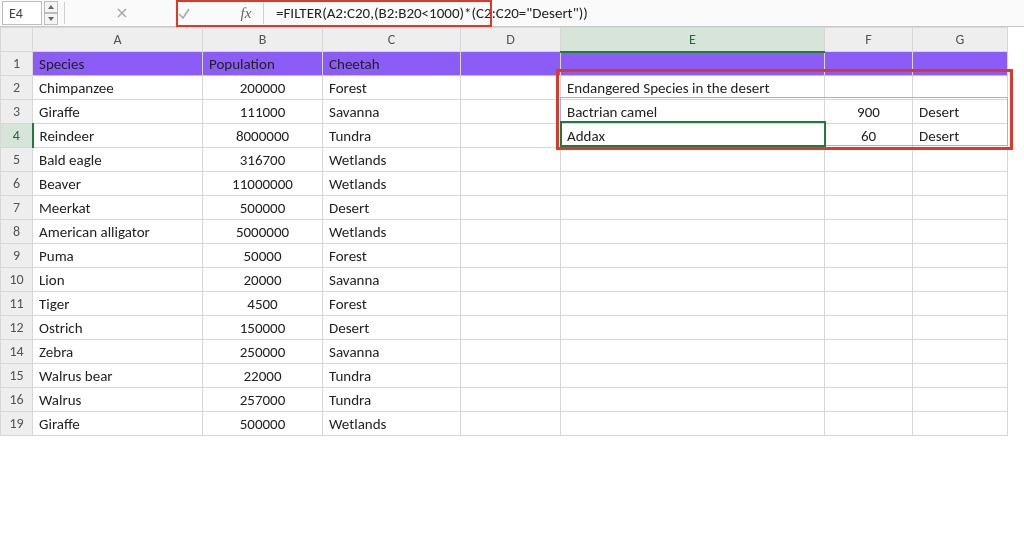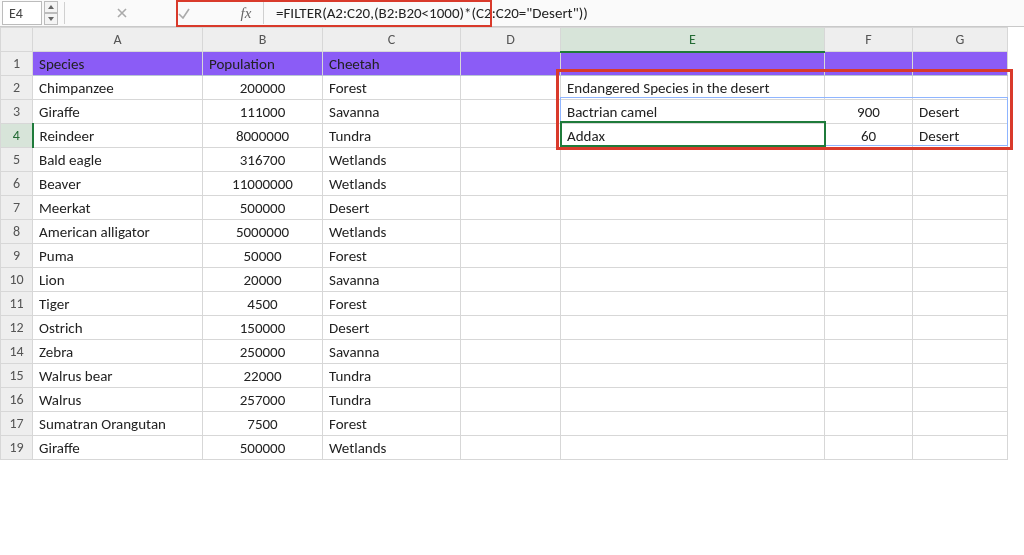--- a/index.html
+++ b/index.html
@@ -388,30 +388,20 @@
           <th class="row">16</th>
     <td class="txt">Walrus</td>
     <td class="num">257000</td>
     <td class="txt">Tundra</td>
     <td></td>
           <td></td>
           <td></td>
           <td></td>
   </tr>
   <tr>
-          <th class="row">17</th>
-    <td class="txt">Sumatran Orangutan</td>
-    <td class="num">7500</td>
-    <td class="txt">Forest</td>
-    <td></td>
-          <td></td>
-          <td></td>
-          <td></td>
-  </tr>
-  <tr>
           <th class="row">19</th>
     <td class="txt">Giraffe</td>
     <td class="num">500000</td>
     <td class="txt">Wetlands</td>
     <td></td>
           <td></td>
           <td></td>
           <td></td>
   </tr>
 </tbody>

